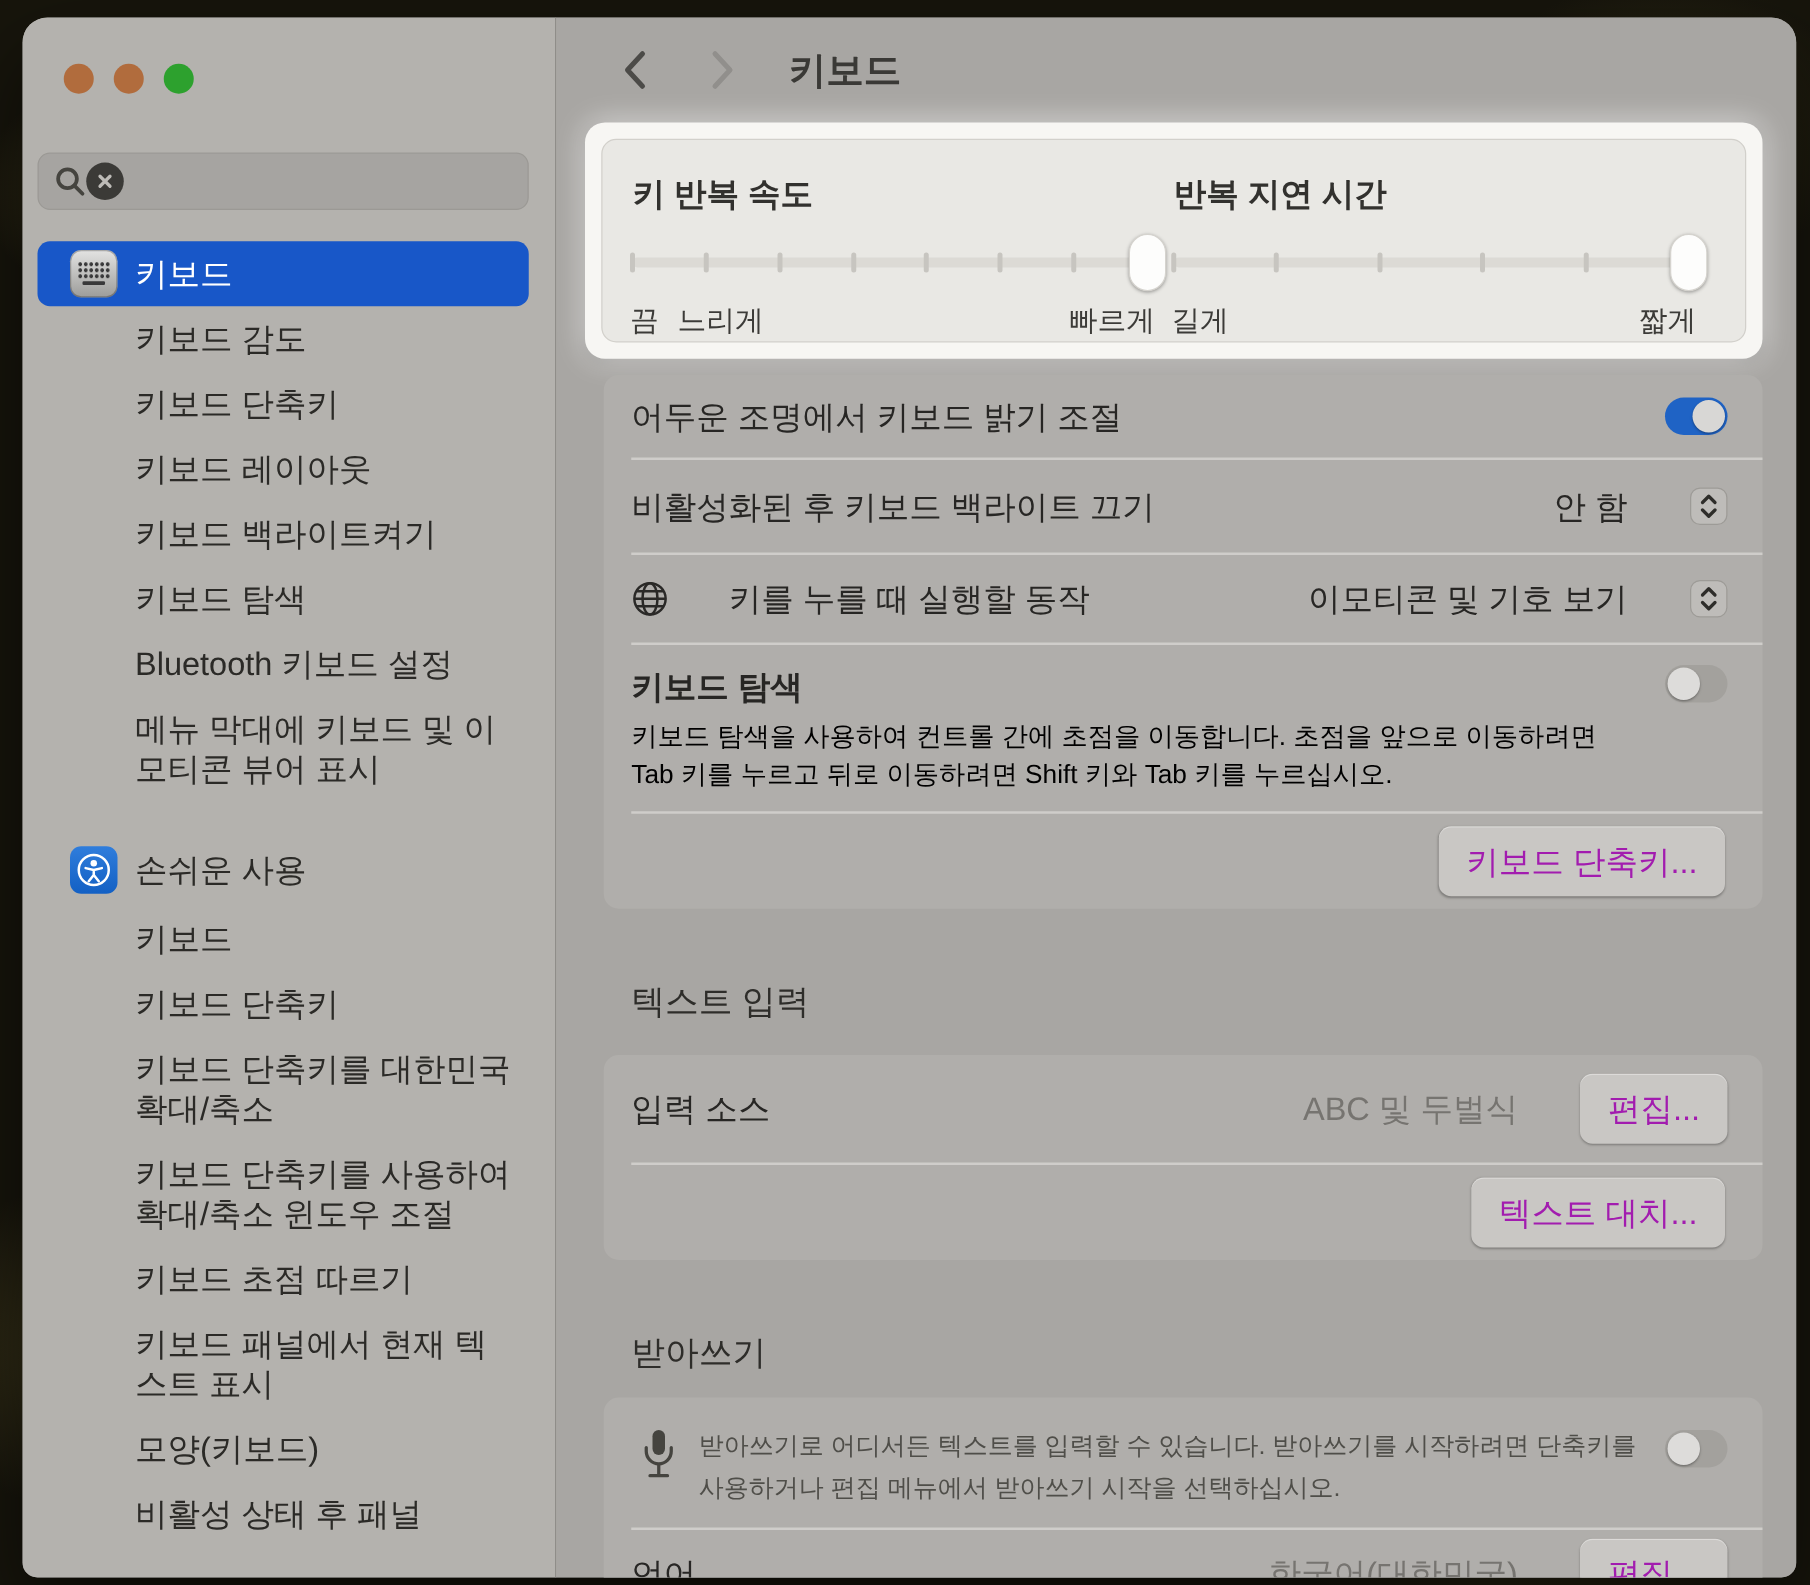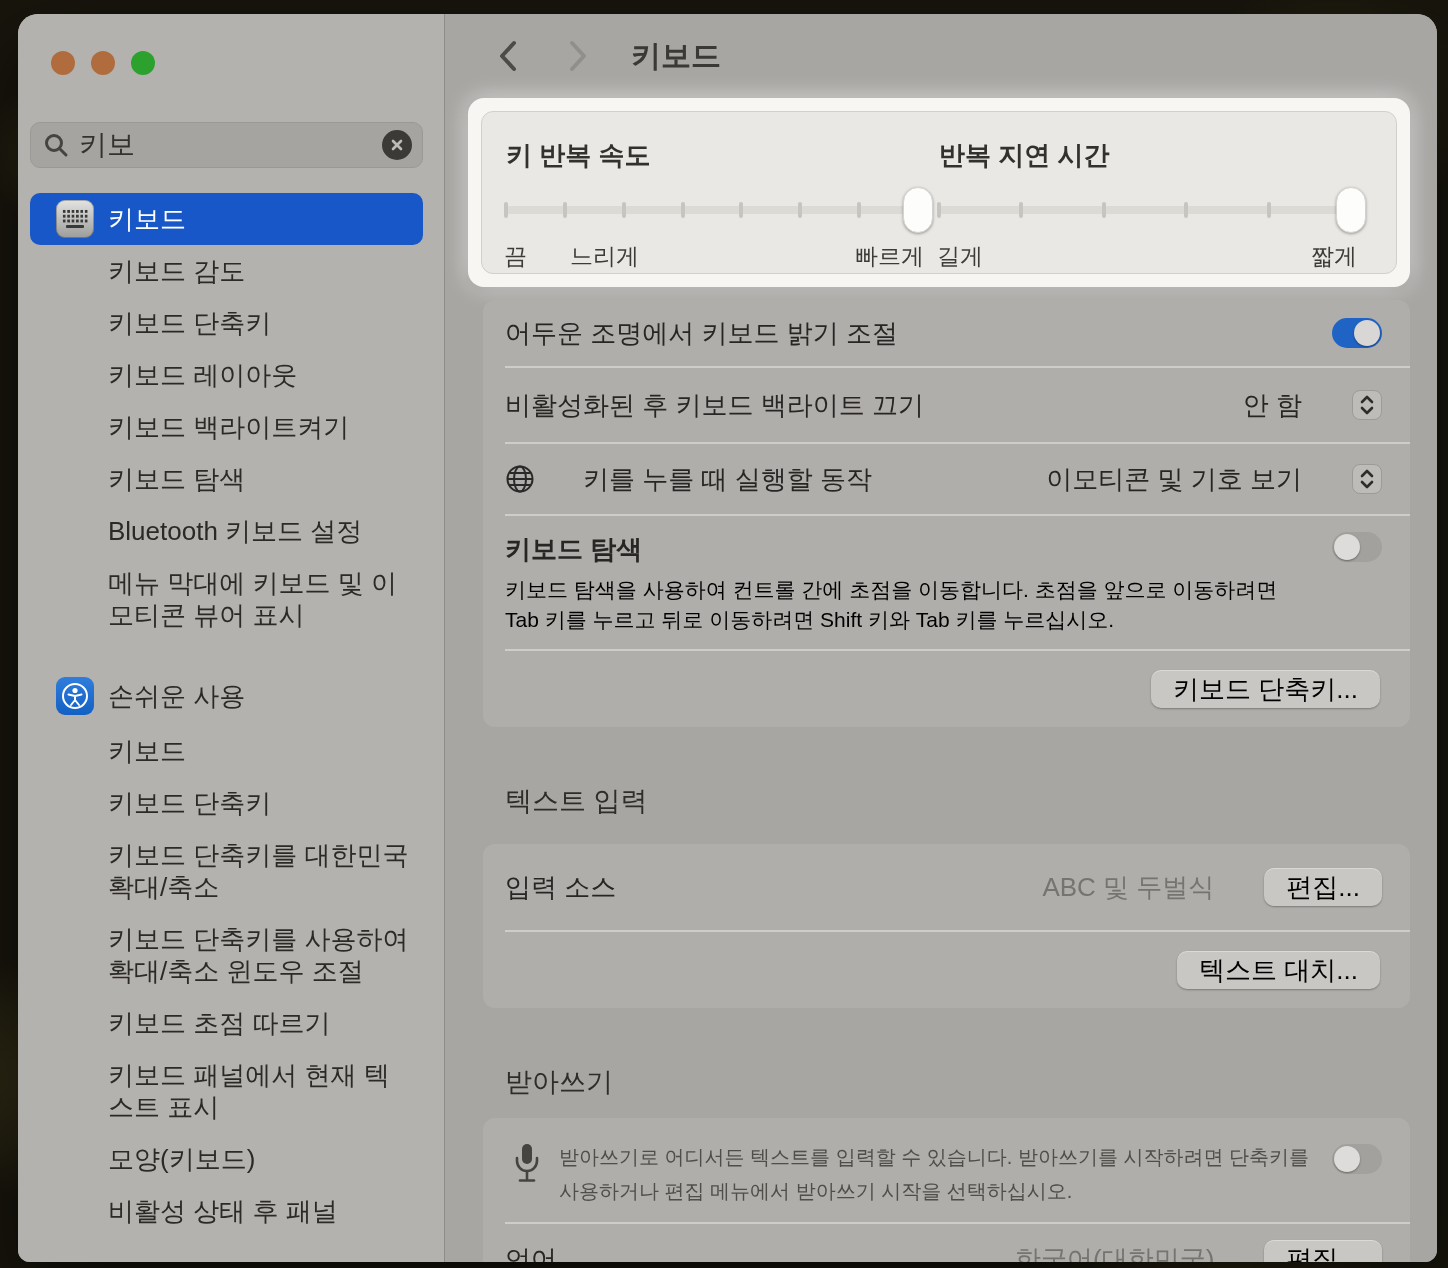--- a/index.html
+++ b/index.html
@@ -68,21 +68,21 @@
     display:flex; padding:26px 24px 0 24px; }
   .slider-col { width:458px; }
   .slider-col .stitle { font-size:26px; font-weight:bold; color:#32312e; }
   .slider { position:relative; width:412px; height:50px; margin-top:12px; }
   .slider .track { position:absolute; left:0; right:0; top:21px; height:8px; background:#dcdad5; border-radius:4px; }
   .slider .tick { position:absolute; top:17px; width:4px; height:16px; background:#c7c5c0; border-radius:2px; transform:translateX(-50%); }
   .slider .thumb { position:absolute; top:2px; width:30px; height:46px; border-radius:15px; background:#fdfdfc;
     border:1px solid #d5d3ce; box-shadow:0 1px 3px rgba(0,0,0,.35); transform:translateX(-50%); }
   .slabels { position:relative; width:412px; height:30px; margin-top:6px; font-size:23px; color:#3c3b38; }
   .slabels .l0 { position:absolute; left:-2px; }
-  .slabels .l1 { position:absolute; left:64px; }
+  .slabels .l1 { position:absolute; left:36px; }
   .slabels .lr { position:absolute; right:-6px; }
   
   .card { background:#b0aeab; border-radius:12px; width:927px; }
   .card1 { margin-top:13px; }
   .row { display:flex; align-items:center; padding:0 28px 0 22px;gap:36px; }
   .row .grow { flex:1; }
   .rlabel { font-size:26px; color:#272624; }
   .rbold { font-size:26px; font-weight:bold; color:#272624; }
   .rvalue { font-size:26px; color:#272624; margin-right:14px; }
   .rvalue.dim { color:#767470; }
@@ -94,22 +94,22 @@
   
   .toggle { width:50px; height:30px; border-radius:15px; background:#a3a19d; position:relative; flex:0 0 auto; }
   .toggle .knob { position:absolute; top:2px; left:2px; width:26px; height:26px; border-radius:50%;
     background:#dddcda; box-shadow:0 1px 2px rgba(0,0,0,.35); }
   .toggle.on { background:#1f63c5; }
   .toggle.on .knob { left:auto; right:2px; background:#d8d7d5; }
   
   .stepper { width:30px; height:30px; border-radius:8px; background:#bebcb9; border:1px solid #9d9b97;
     display:flex; align-items:center; justify-content:center; flex:0 0 auto; }
   
-  .btn { background:#c9c7c4; border:none; border-radius:10px; height:38px; padding:0 22px;
-    font:26px "Liberation Sans","DejaVu Sans",sans-serif; color:#000000;
+  .btn { background:#c9c7c4; border:none; border-radius:10px; height:56px; padding:0 22px;
+    font:26px "Liberation Sans","DejaVu Sans",sans-serif; color:#a21caf;
     box-shadow:0 1px 2px rgba(0,0,0,.3), inset 0 1px 0 rgba(255,255,255,.35); }
   .btnrow { display:flex; justify-content:flex-end; align-items:center; height:76px; padding-right:30px; }
   
   .navblock { padding:16px 28px 14px 22px; }
   .navblock .toprow { display:flex; align-items:flex-start; }
   .desc { font-size:21px; line-height:30px; color:#000000; max-width:800px; margin-top:8px; }
   
   .dictrow { display:flex; align-items:flex-start; padding:22px 28px 14px 30px; }
   .dict-desc { font-size:20px; line-height:34px; color:#4f4e49; max-width:772px; margin-left:18px; }
   .dictrow .toggle { margin-left:auto; margin-top:4px; }
@@ -125,21 +125,20 @@
       <span class="tl c1"></span>
       <span class="tl c2"></span>
       <span class="tl c3"></span>
     </div>
 
     <div class="searchwrap">
       <svg class="mag" width="26" height="26" viewBox="0 0 26 26">
         <circle cx="11" cy="11" r="7.5" fill="none" stroke="#45443f" stroke-width="3"></circle>
         <line x1="16.5" y1="16.5" x2="23" y2="23" stroke="#45443f" stroke-width="3" stroke-linecap="round"></line>
       </svg>
-      <input type="text" value="키보" style="">
       <span class="clearbtn">
         <svg width="14" height="14" viewBox="0 0 14 14">
           <line x1="3" y1="3" x2="11" y2="11" stroke="#bdbbb7" stroke-width="2.6" stroke-linecap="round"></line>
           <line x1="11" y1="3" x2="3" y2="11" stroke="#bdbbb7" stroke-width="2.6" stroke-linecap="round"></line>
         </svg>
       </span>
     </div>
 
     <nav class="nav">
       <div class="nav-item lvl0 selected">

